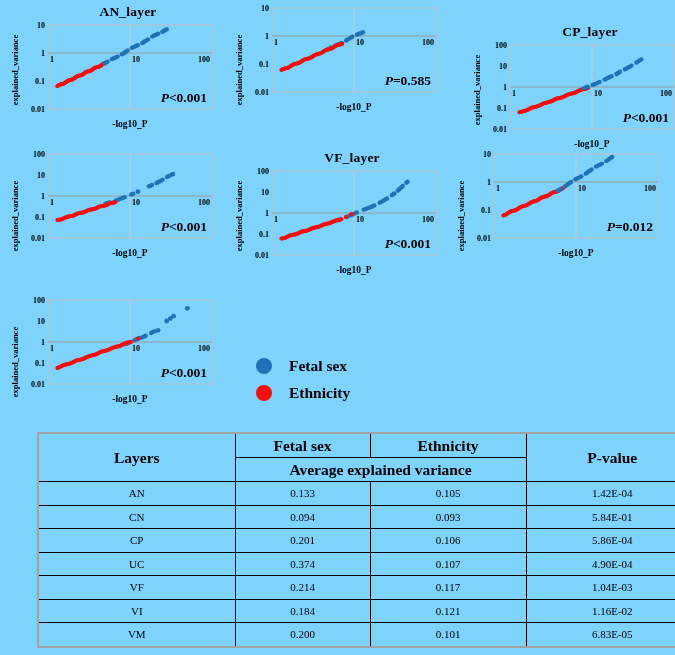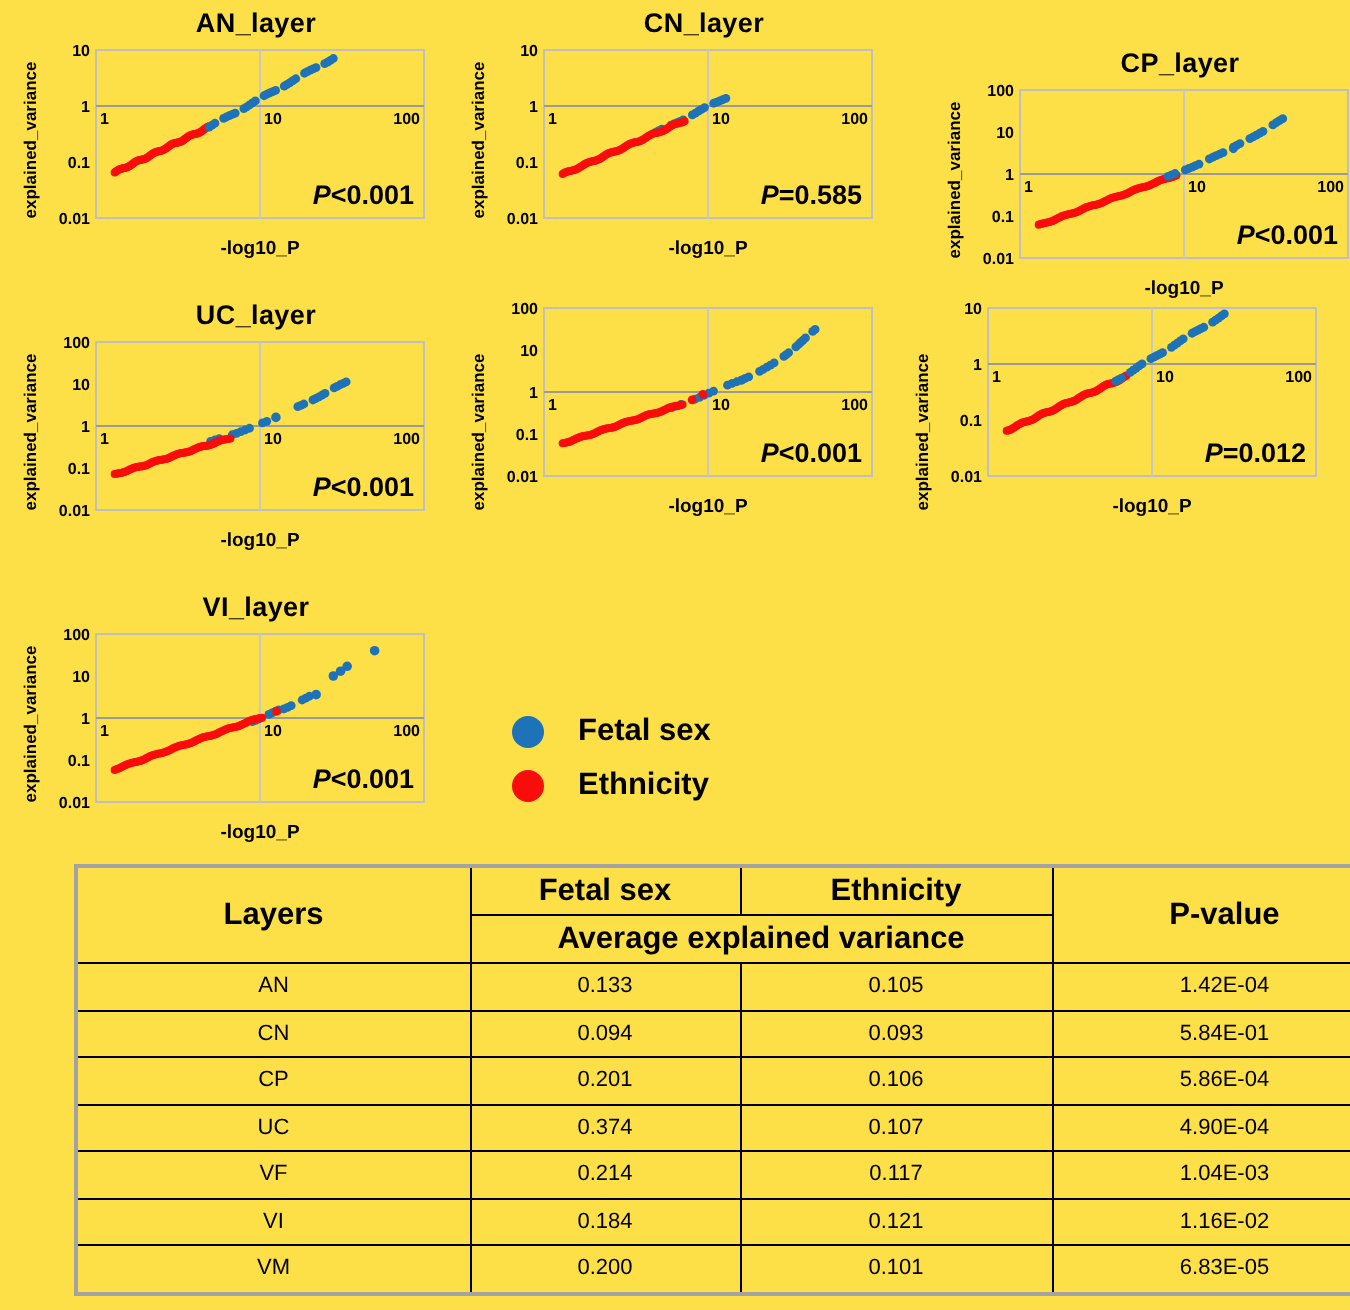--- a/index.html
+++ b/index.html
@@ -1,18 +1,18 @@
 <!DOCTYPE html>
 <html><head>
 <meta charset="utf-8">
 <style>
   html,body { margin:0; padding:0; background:#ffffff; }
   .page {
-    position:relative; width:675px; height:655px; background:#fde047;
-    font-family:Liberation Sans, sans-serif; color:#000;
+    position:relative; width:675px; height:655px; background:#7dd3fc;
+    font-family:Liberation Serif, serif; color:#000;
     overflow:hidden;
   }
   
   .chart { position:absolute; width:212px; height:140px; }
   .chart-title {
     text-align:center; font-weight:bold; font-size:13.5px; height:17px;
     padding-left:32px; letter-spacing:0.2px; white-space:nowrap;
   }
   .chart svg { display:block; margin-left:4px; }
   .y-title {
@@ -173,21 +173,20 @@
             <circle cx="152.34" cy="10.80" r="2.2"></circle>
             <circle cx="153.78" cy="10.02" r="2.2"></circle>
             <circle cx="155.22" cy="9.17" r="2.2"></circle>
             <circle cx="156.67" cy="8.25" r="2.2"></circle>
           </g>
           <text x="197" y="81" text-anchor="end" class="plot-annot"><tspan font-style="italic">P</tspan><tspan>&lt;0.001</tspan></text>
           <text x="120" y="106" text-anchor="middle" class="plot-xlabel">-log10_P</text>
         </svg>
       </div>
       <div class="chart" style="left: 230px; top: 4px;">
-        <div class="chart-title">CN_layer</div>
         <div class="y-title">explained_variance</div>
         <svg width="206" height="114">
           <rect x="38" y="4" width="164" height="84" fill="none" stroke="#bfbfbf" stroke-width="1"></rect>
           <line x1="120" y1="4" x2="120" y2="88" stroke="#c8c8c8" stroke-width="1"></line>
           <line x1="38" y1="32" x2="202" y2="32" stroke="#9a9a9a" stroke-width="1"></line>
           <text x="35" y="7" text-anchor="end" class="plot-tick">10</text>
           <text x="35" y="35" text-anchor="end" class="plot-tick">1</text>
           <text x="35" y="63.00000000000001" text-anchor="end" class="plot-tick">0.1</text>
           <text x="35" y="91" text-anchor="end" class="plot-tick">0.01</text>
           <text x="40" y="41" text-anchor="start" class="plot-tick">1</text>
@@ -432,21 +431,20 @@
             <circle cx="164.43" cy="21.45" r="2.2"></circle>
             <circle cx="166.08" cy="20.38" r="2.2"></circle>
             <circle cx="167.72" cy="19.35" r="2.2"></circle>
             <circle cx="169.37" cy="18.36" r="2.2"></circle>
           </g>
           <text x="197" y="81" text-anchor="end" class="plot-annot"><tspan font-style="italic">P</tspan><tspan>&lt;0.001</tspan></text>
           <text x="120" y="106" text-anchor="middle" class="plot-xlabel">-log10_P</text>
         </svg>
       </div>
       <div class="chart" style="left: 6px; top: 150px;">
-        <div class="chart-title">UC_layer</div>
         <div class="y-title">explained_variance</div>
         <svg width="206" height="114">
           <rect x="38" y="4" width="164" height="84" fill="none" stroke="#bfbfbf" stroke-width="1"></rect>
           <line x1="120" y1="4" x2="120" y2="88" stroke="#c8c8c8" stroke-width="1"></line>
           <line x1="38" y1="46.00000000000001" x2="202" y2="46.00000000000001" stroke="#9a9a9a" stroke-width="1"></line>
           <text x="35" y="7" text-anchor="end" class="plot-tick">100</text>
           <text x="35" y="28.000000000000004" text-anchor="end" class="plot-tick">10</text>
           <text x="35" y="49.00000000000001" text-anchor="end" class="plot-tick">1</text>
           <text x="35" y="70" text-anchor="end" class="plot-tick">0.1</text>
           <text x="35" y="91" text-anchor="end" class="plot-tick">0.01</text>
@@ -559,20 +557,21 @@
             <circle cx="103.01" cy="52.59" r="2"></circle>
             <circle cx="103.74" cy="52.49" r="2"></circle>
             <circle cx="104.47" cy="52.38" r="2"></circle>
             <circle cx="105.20" cy="52.24" r="2"></circle>
           </g>
           <text x="197" y="81" text-anchor="end" class="plot-annot"><tspan font-style="italic">P</tspan><tspan>&lt;0.001</tspan></text>
           <text x="120" y="106" text-anchor="middle" class="plot-xlabel">-log10_P</text>
         </svg>
       </div>
       <div class="chart" style="left: 230px; top: 150px;">
+        <div class="chart-title">VF_layer</div>
         <div class="y-title">explained_variance</div>
         <svg width="206" height="114">
           <rect x="38" y="4" width="164" height="84" fill="none" stroke="#bfbfbf" stroke-width="1"></rect>
           <line x1="120" y1="4" x2="120" y2="88" stroke="#c8c8c8" stroke-width="1"></line>
           <line x1="38" y1="46.00000000000001" x2="202" y2="46.00000000000001" stroke="#9a9a9a" stroke-width="1"></line>
           <text x="35" y="7" text-anchor="end" class="plot-tick">100</text>
           <text x="35" y="28.000000000000004" text-anchor="end" class="plot-tick">10</text>
           <text x="35" y="49.00000000000001" text-anchor="end" class="plot-tick">1</text>
           <text x="35" y="70" text-anchor="end" class="plot-tick">0.1</text>
           <text x="35" y="91" text-anchor="end" class="plot-tick">0.01</text>
@@ -827,21 +826,20 @@
             <circle cx="151.78" cy="10.11" r="2.2"></circle>
             <circle cx="153.25" cy="9.07" r="2.2"></circle>
             <circle cx="154.72" cy="7.99" r="2.2"></circle>
             <circle cx="156.18" cy="6.92" r="2.2"></circle>
           </g>
           <text x="197" y="81" text-anchor="end" class="plot-annot"><tspan font-style="italic">P</tspan><tspan>=0.012</tspan></text>
           <text x="120" y="106" text-anchor="middle" class="plot-xlabel">-log10_P</text>
         </svg>
       </div>
       <div class="chart" style="left: 6px; top: 296px;">
-        <div class="chart-title">VI_layer</div>
         <div class="y-title">explained_variance</div>
         <svg width="206" height="114">
           <rect x="38" y="4" width="164" height="84" fill="none" stroke="#bfbfbf" stroke-width="1"></rect>
           <line x1="120" y1="4" x2="120" y2="88" stroke="#c8c8c8" stroke-width="1"></line>
           <line x1="38" y1="46.00000000000001" x2="202" y2="46.00000000000001" stroke="#9a9a9a" stroke-width="1"></line>
           <text x="35" y="7" text-anchor="end" class="plot-tick">100</text>
           <text x="35" y="28.000000000000004" text-anchor="end" class="plot-tick">10</text>
           <text x="35" y="49.00000000000001" text-anchor="end" class="plot-tick">1</text>
           <text x="35" y="70" text-anchor="end" class="plot-tick">0.1</text>
           <text x="35" y="91" text-anchor="end" class="plot-tick">0.01</text>

